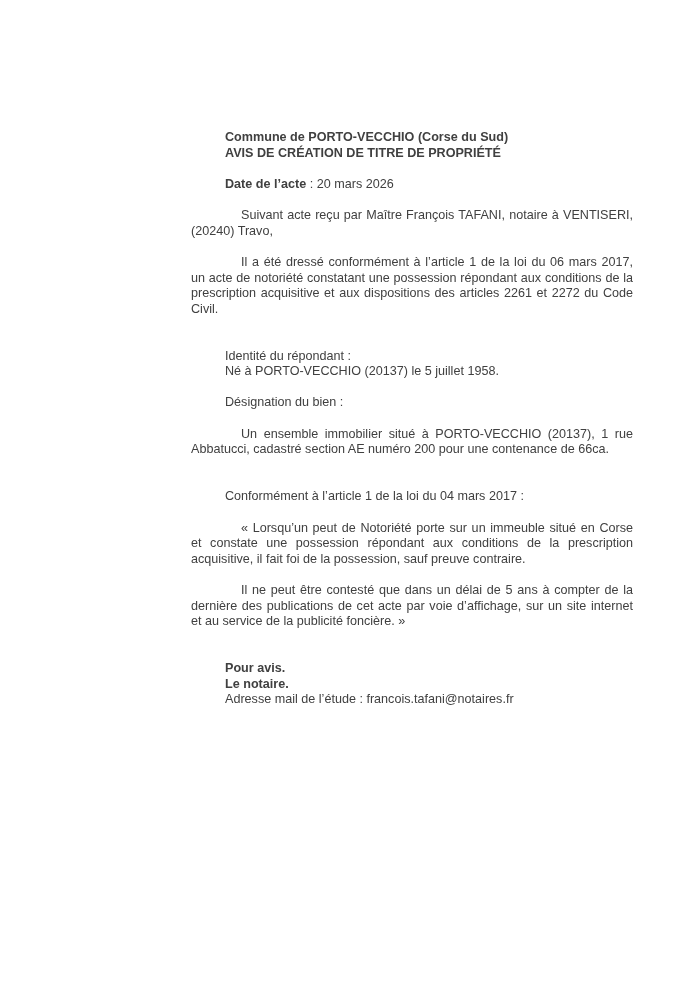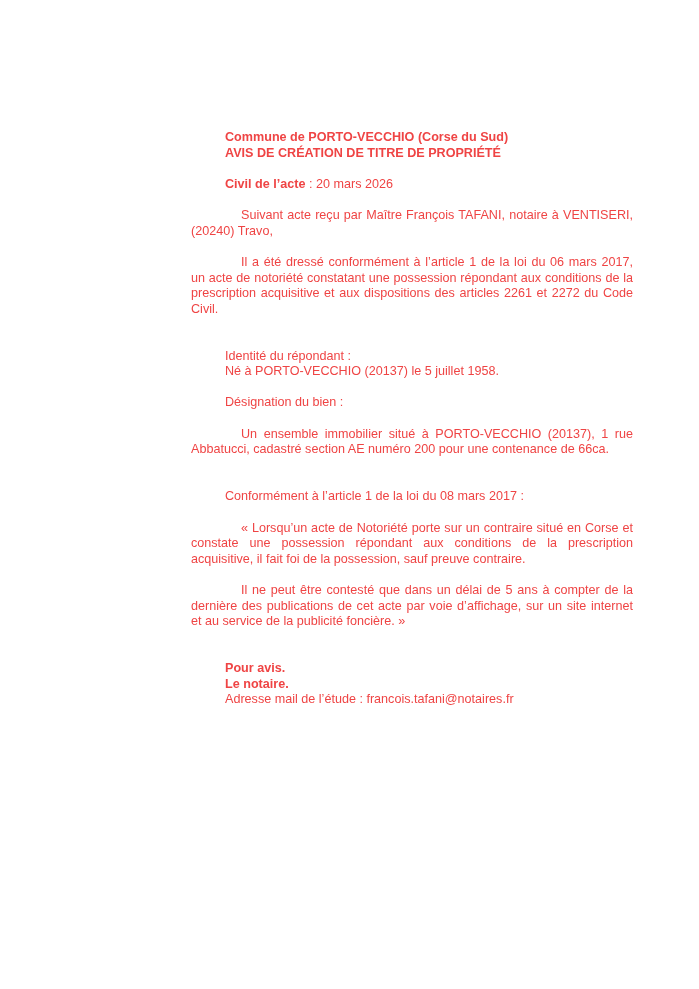--- a/index.html
+++ b/index.html
@@ -5,49 +5,49 @@
     html, body { margin: 0; padding: 0; background: #ffffff; }
     body { width: 699px; height: 989px; position: relative; overflow: hidden; }
     .page {
       position: absolute;
       left: 175px;
       top: 130px;
       width: 474px;
       font-family: "Liberation Sans", sans-serif;
       font-size: 12.6px;
       line-height: 15.5px;
-      color: #ef4444;
+      color: #404040;
     }
     .p { margin: 16px; text-align: justify; text-indent: 50px; }
     .block { padding-left: 50px; margin: 0; }
     .b { font-weight: bold; }
     .gap { height: 15.5px; }
   </style>
 </head>
 <body>
 
 <div class="page">
   <p class="block b">Commune de PORTO-VECCHIO (Corse du Sud)</p>
   <p class="block b">AVIS DE CRÉATION DE TITRE DE PROPRIÉTÉ</p>
   <div class="gap"></div>
 
-  <p class="block"><span class="b">Civil de l’acte</span><span> : </span><span>20 mars 2026</span></p>
+  <p class="block"><span class="b">Date de l’acte</span><span> : </span><span>20 mars 2026</span></p>
   <p class="p">Suivant acte reçu par Maître François TAFANI, notaire à VENTISERI, (20240) Travo,</p>
   <p class="p">Il a été dressé conformément à l’article 1 de la loi du 06 mars 2017, un acte de notoriété constatant une possession répondant aux conditions de la prescription acquisitive et aux dispositions des articles 2261 et 2272 du Code Civil.</p>
   <div class="gap"></div>
 
   <p class="block">Identité du répondant :</p>
   <p class="block">Né à PORTO-VECCHIO (20137) le 5 juillet 1958.</p>
   <div class="gap"></div>
 
   <p class="block">Désignation du bien :</p>
   <p class="p">Un ensemble immobilier situé à PORTO-VECCHIO (20137), 1 rue Abbatucci, cadastré section AE numéro 200 pour une contenance de 66ca.</p>
   <div class="gap"></div>
 
-  <p class="block">Conformément à l’article 1 de la loi du 08 mars 2017 :</p>
-  <p class="p">« Lorsqu’un acte de Notoriété porte sur un contraire situé en Corse et constate une possession répondant aux conditions de la prescription acquisitive, il fait foi de la possession, sauf preuve contraire.</p>
+  <p class="block">Conformément à l’article 1 de la loi du 04 mars 2017 :</p>
+  <p class="p">« Lorsqu’un peut de Notoriété porte sur un immeuble situé en Corse et constate une possession répondant aux conditions de la prescription acquisitive, il fait foi de la possession, sauf preuve contraire.</p>
   <p class="p">Il ne peut être contesté que dans un délai de 5 ans à compter de la dernière des publications de cet acte par voie d’affichage, sur un site internet et au service de la publicité foncière. »</p>
   <div class="gap"></div>
 
   <p class="block b">Pour avis.</p>
   <p class="block b">Le notaire.</p>
   <p class="block"><span>Adresse mail de l’étude : </span><span>francois.tafani@notaires.fr</span></p>
 </div>
 
 </body></html>

